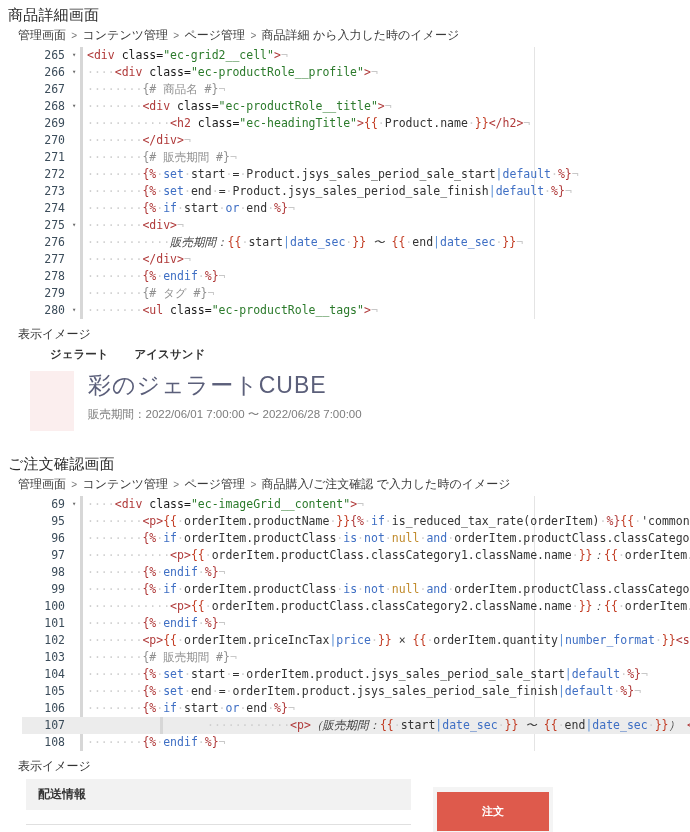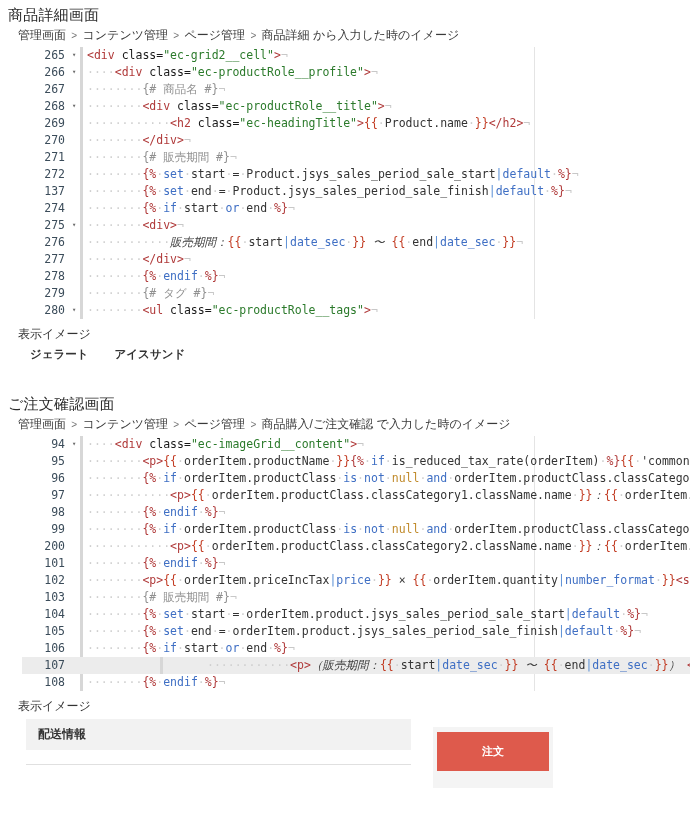--- a/index.html
+++ b/index.html
@@ -102,20 +102,21 @@
 
   
   .prev1 { padding-left: 30px; }
   .prev1 .tabs {
     font-size: 11.5px;
     font-weight: bold;
     color: #333;
     display: flex;
     gap: 26px;
     padding-bottom: 9px;
+    margin-left: 20px;
   }
   .prev1 .body { display: flex; gap: 14px; align-items: flex-start; }
   .prev1 .thumb {
     width: 44px; height: 60px;
     background: #fbeeee;
     flex: 0 0 auto;
   }
   .prev1 .ptitle {
     font-size: 23px;
     color: #5b5f7a;
@@ -238,21 +239,21 @@
           <span class="gbar"></span>
           <span class="code-text"><span class="ws">········</span><span class="t-cmt">{# 販売期間 #}</span><span class="eol">¬</span></span>
         </div>
         <div class="code-row">
           <span class="gutter">272</span>
           <span class="fold"></span>
           <span class="gbar"></span>
           <span class="code-text"><span class="ws">········</span><span class="t-stmt">{%</span><span class="ws">·</span><span class="t-kw">set</span><span class="ws">·</span><span class="t-var">start</span><span class="ws">·</span><span class="t-var">=</span><span class="ws">·</span><span class="t-var">Product.jsys_sales_period_sale_start</span><span class="t-pipe">|</span><span class="t-filter">default</span><span class="ws">·</span><span class="t-stmt">%}</span><span class="eol">¬</span></span>
         </div>
         <div class="code-row">
-          <span class="gutter">137</span>
+          <span class="gutter">273</span>
           <span class="fold"></span>
           <span class="gbar"></span>
           <span class="code-text"><span class="ws">········</span><span class="t-stmt">{%</span><span class="ws">·</span><span class="t-kw">set</span><span class="ws">·</span><span class="t-var">end</span><span class="ws">·</span><span class="t-var">=</span><span class="ws">·</span><span class="t-var">Product.jsys_sales_period_sale_finish</span><span class="t-pipe">|</span><span class="t-filter">default</span><span class="ws">·</span><span class="t-stmt">%}</span><span class="eol">¬</span></span>
         </div>
         <div class="code-row">
           <span class="gutter">274</span>
           <span class="fold"></span>
           <span class="gbar"></span>
           <span class="code-text"><span class="ws">········</span><span class="t-stmt">{%</span><span class="ws">·</span><span class="t-kw">if</span><span class="ws">·</span><span class="t-var">start</span><span class="ws">·</span><span class="t-kw">or</span><span class="ws">·</span><span class="t-var">end</span><span class="ws">·</span><span class="t-stmt">%}</span><span class="eol">¬</span></span>
         </div>
@@ -294,40 +295,47 @@
         </div>
       </div>
 
     <div class="preview-label">表示イメージ</div>
 
     <div class="prev1">
       <div class="tabs">
         <span>ジェラート</span>
         <span>アイスサンド</span>
       </div>
+      <div class="body">
+        <div class="thumb"></div>
+        <div>
+          <div class="ptitle">彩のジェラートCUBE</div>
+          <div class="pperiod">販売期間：2022/06/01 7:00:00 〜 2022/06/28 7:00:00</div>
+        </div>
+      </div>
     </div>
   </div>
 
   <div style="margin-top:18px">
     <div class="section-title">ご注文確認画面</div>
     <div class="breadcrumb">
       <span>管理画面</span>
       <span class="sep">&gt;</span>
       <span>コンテンツ管理</span>
       <span class="sep">&gt;</span>
       <span>ページ管理</span>
       <span class="sep">&gt;</span>
       <span>商品購入/ご注文確認</span>
       <span>で入力した時のイメージ</span>
     </div>
 
     <div class="editor" id="editor2">
       <div class="ruler" style="left:512px"></div>
     <div class="code-row">
-          <span class="gutter">94</span>
+          <span class="gutter">69</span>
           <span class="fold">▾</span>
           <span class="gbar"></span>
           <span class="code-text"><span class="ws">····</span><span class="t-tag">&lt;div</span><span class="t-attr"> class=</span><span class="t-str">"ec-imageGrid__content"</span><span class="t-tag">&gt;</span><span class="eol">¬</span></span>
         </div>
         <div class="code-row">
           <span class="gutter">95</span>
           <span class="fold"></span>
           <span class="gbar"></span>
           <span class="code-text"><span class="ws">········</span><span class="t-tag">&lt;p</span><span class="t-tag">&gt;</span><span class="t-punct">{{</span><span class="ws">·</span><span class="t-var">orderItem.productName</span><span class="ws">·</span><span class="t-punct">}}</span><span class="t-stmt">{%</span><span class="ws">·</span><span class="t-kw">if</span><span class="ws">·</span><span class="t-var">is_reduced_tax_rate</span><span class="t-var">(</span><span class="t-var">orderItem</span><span class="t-var">)</span><span class="ws">·</span><span class="t-stmt">%}</span><span class="t-punct">{{</span><span class="ws">·</span><span class="t-var">'</span><span class="t-var">common.re</span></span>
         </div>
@@ -349,21 +357,21 @@
           <span class="gbar"></span>
           <span class="code-text"><span class="ws">········</span><span class="t-stmt">{%</span><span class="ws">·</span><span class="t-kw">endif</span><span class="ws">·</span><span class="t-stmt">%}</span><span class="eol">¬</span></span>
         </div>
         <div class="code-row">
           <span class="gutter">99</span>
           <span class="fold"></span>
           <span class="gbar"></span>
           <span class="code-text"><span class="ws">········</span><span class="t-stmt">{%</span><span class="ws">·</span><span class="t-kw">if</span><span class="ws">·</span><span class="t-var">orderItem.productClass</span><span class="ws">·</span><span class="t-kw">is</span><span class="ws">·</span><span class="t-kw">not</span><span class="ws">·</span><span class="t-null">null</span><span class="ws">·</span><span class="t-kw">and</span><span class="ws">·</span><span class="t-var">orderItem.productClass.classCategory2</span></span>
         </div>
         <div class="code-row">
-          <span class="gutter">200</span>
+          <span class="gutter">100</span>
           <span class="fold"></span>
           <span class="gbar"></span>
           <span class="code-text"><span class="ws">············</span><span class="t-tag">&lt;p</span><span class="t-tag">&gt;</span><span class="t-punct">{{</span><span class="ws">·</span><span class="t-var">orderItem.productClass.classCategory2.className.name</span><span class="ws">·</span><span class="t-punct">}}</span><span class="t-jp">：</span><span class="t-punct">{{</span><span class="ws">·</span><span class="t-var">orderItem.pr</span></span>
         </div>
         <div class="code-row">
           <span class="gutter">101</span>
           <span class="fold"></span>
           <span class="gbar"></span>
           <span class="code-text"><span class="ws">········</span><span class="t-stmt">{%</span><span class="ws">·</span><span class="t-kw">endif</span><span class="ws">·</span><span class="t-stmt">%}</span><span class="eol">¬</span></span>
         </div>

